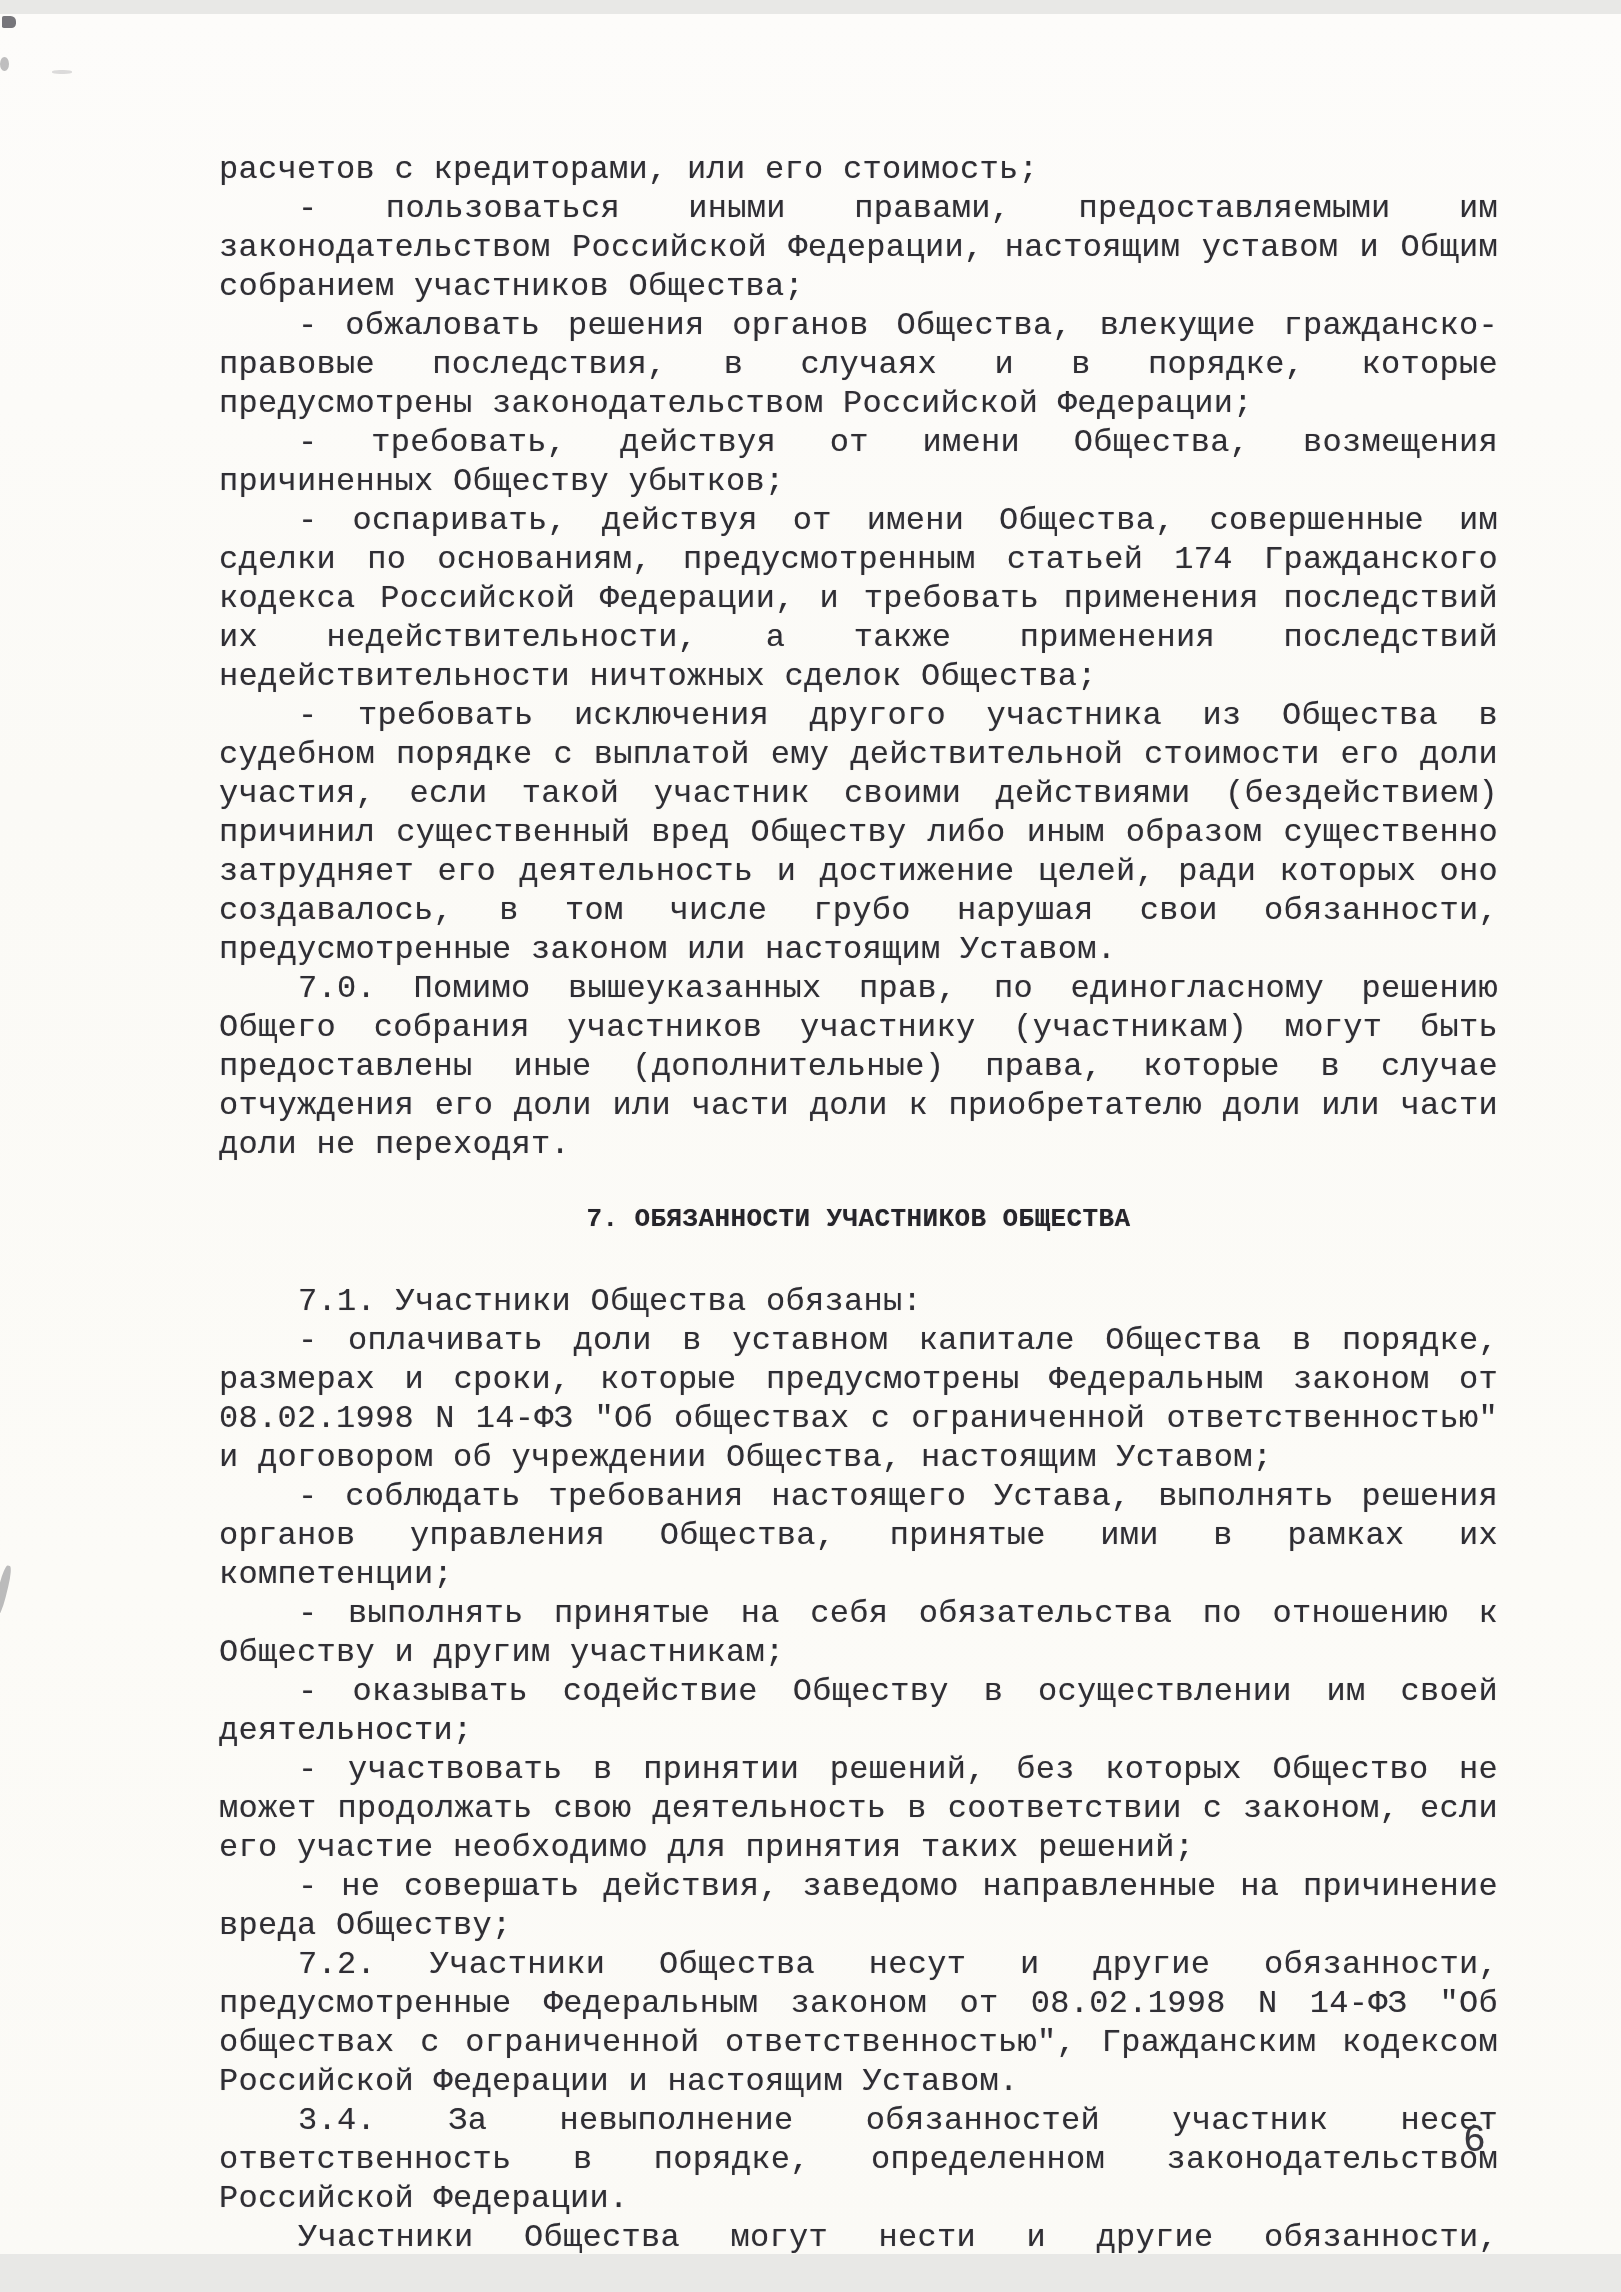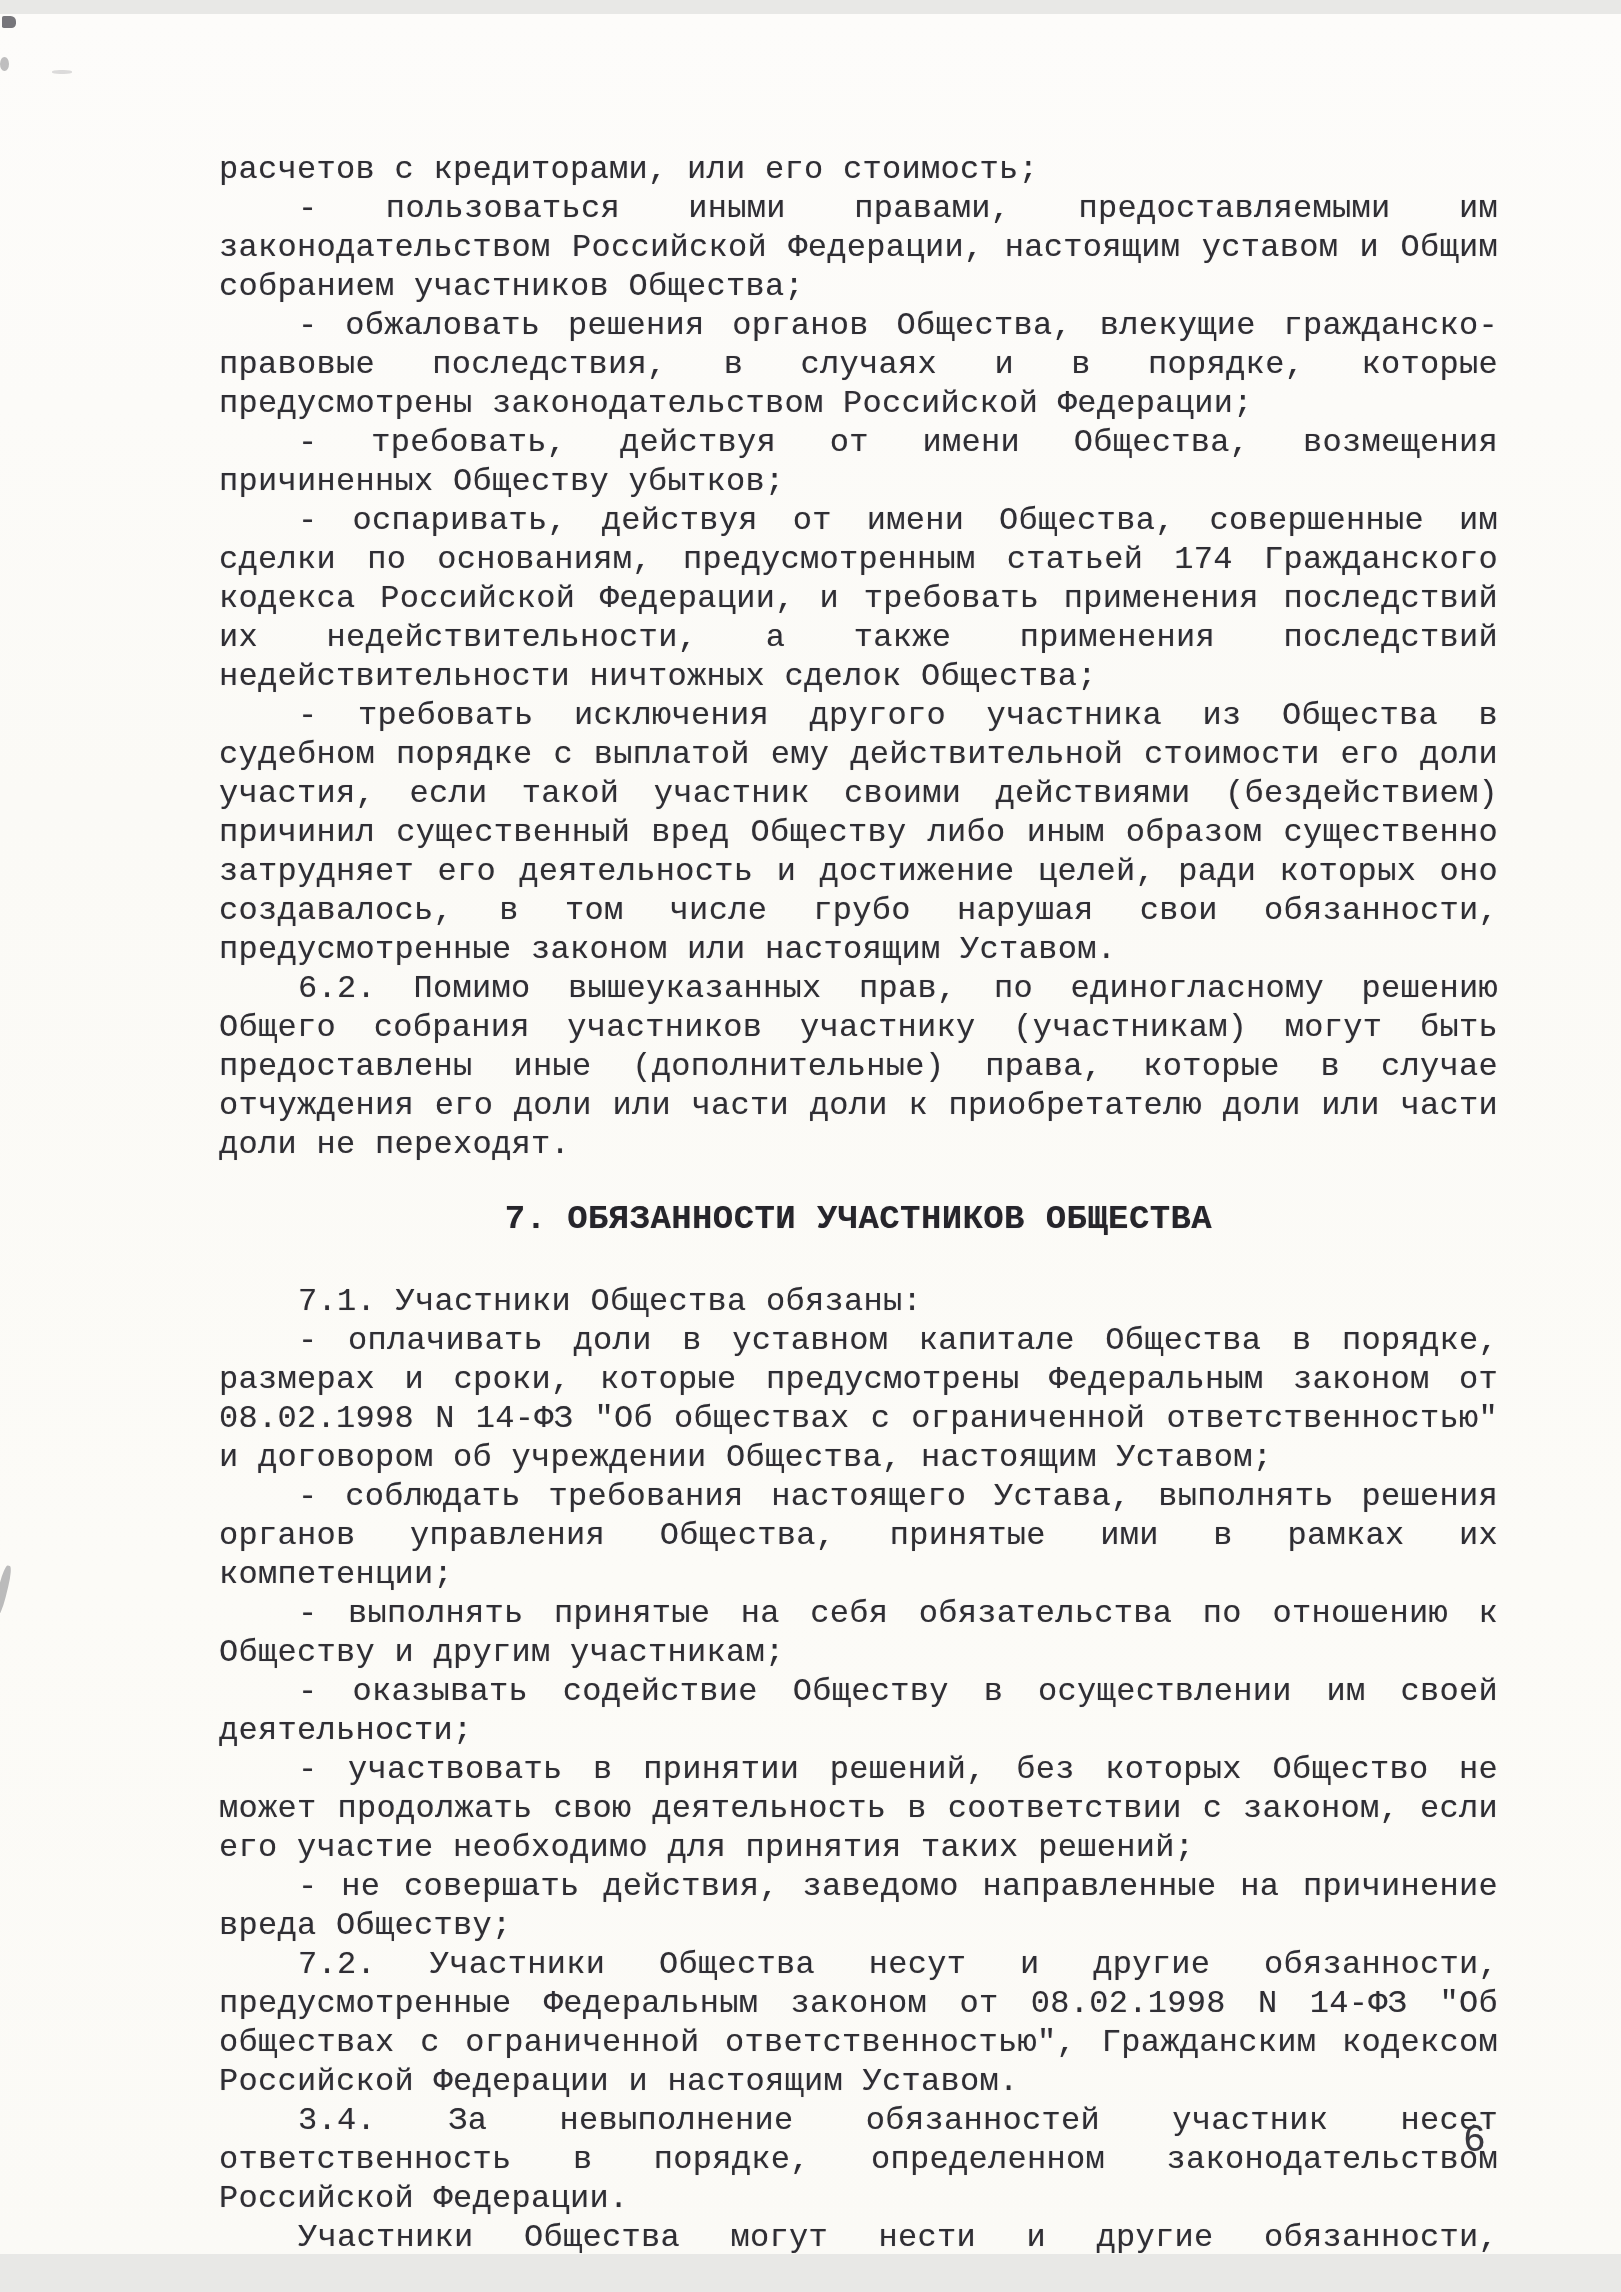--- a/index.html
+++ b/index.html
@@ -24,21 +24,21 @@
     text-align: justify;
     text-shadow: 0 0 0.9px rgba(47,46,52,0.35);
   }
   .para { margin: 0; text-indent: 79px; }
   .para.no-indent { text-indent: 0; }
   .heading {
     margin: 36px 0 43px 0;
     text-indent: 0;
     text-align: center;
     font-weight: bold;
-    font-size: 34px;
+    font-size: 26px;
     letter-spacing: 0.4px;
     color: #26252b;
   }
   .pageno {
     position: absolute;
     left: 1463px;
     top: 2105px;
     font-size: 38px;
     color: #39383f;
     text-shadow: 0 0 0.9px rgba(57,56,63,0.4);
@@ -65,21 +65,21 @@
 <body>
 
 <div class="page">
   <div class="doc-body" id="doc-body">
       <p class="para no-indent">расчетов с кредиторами, или его стоимость;</p>
       <p class="para">- пользоваться иными правами, предоставляемыми им законодательством Российской Федерации, настоящим уставом и Общим собранием участников Общества;</p>
       <p class="para">- обжаловать решения органов Общества, влекущие гражданско-правовые последствия, в случаях и в порядке, которые предусмотрены законодательством Российской Федерации;</p>
       <p class="para">- требовать, действуя от имени Общества, возмещения причиненных Обществу убытков;</p>
       <p class="para">- оспаривать, действуя от имени Общества, совершенные им сделки по основаниям, предусмотренным статьей 174 Гражданского кодекса Российской Федерации, и требовать применения последствий их недействительности, а также применения последствий недействительности ничтожных сделок Общества;</p>
       <p class="para">- требовать исключения другого участника из Общества в судебном порядке с выплатой ему действительной стоимости его доли участия, если такой участник своими действиями (бездействием) причинил существенный вред Обществу либо иным образом существенно затрудняет его деятельность и достижение целей, ради которых оно создавалось, в том числе грубо нарушая свои обязанности, предусмотренные законом или настоящим Уставом.</p>
-      <p class="para">6.2. Помимо вышеуказанных прав, по единогласному решению Общего собрания участников участнику (участникам) могут быть предоставлены иные (дополнительные) права, которые в случае отчуждения его доли или части доли к приобретателю доли или части доли не переходят.</p>
+      <p class="para">7.0. Помимо вышеуказанных прав, по единогласному решению Общего собрания участников участнику (участникам) могут быть предоставлены иные (дополнительные) права, которые в случае отчуждения его доли или части доли к приобретателю доли или части доли не переходят.</p>
       <h2 class="heading">7. ОБЯЗАННОСТИ УЧАСТНИКОВ ОБЩЕСТВА</h2>
       <p class="para">7.1. Участники Общества обязаны:</p>
       <p class="para">- оплачивать доли в уставном капитале Общества в порядке, размерах и сроки, которые предусмотрены Федеральным законом от 08.02.1998 N 14-ФЗ "Об обществах с ограниченной ответственностью" и договором об учреждении Общества, настоящим Уставом;</p>
       <p class="para">- соблюдать требования настоящего Устава, выполнять решения органов управления Общества, принятые ими в рамках их компетенции;</p>
       <p class="para">- выполнять принятые на себя обязательства по отношению к Обществу и другим участникам;</p>
       <p class="para">- оказывать содействие Обществу в осуществлении им своей деятельности;</p>
       <p class="para">- участвовать в принятии решений, без которых Общество не может продолжать свою деятельность в соответствии с законом, если его участие необходимо для принятия таких решений;</p>
       <p class="para">- не совершать действия, заведомо направленные на причинение вреда Обществу;</p>
       <p class="para">7.2. Участники Общества несут и другие обязанности, предусмотренные Федеральным законом от 08.02.1998 N 14-ФЗ "Об обществах с ограниченной ответственностью", Гражданским кодексом Российской Федерации и настоящим Уставом.</p>
       <p class="para">3.4. За невыполнение обязанностей участник несет ответственность в порядке, определенном законодательством Российской Федерации.</p>

